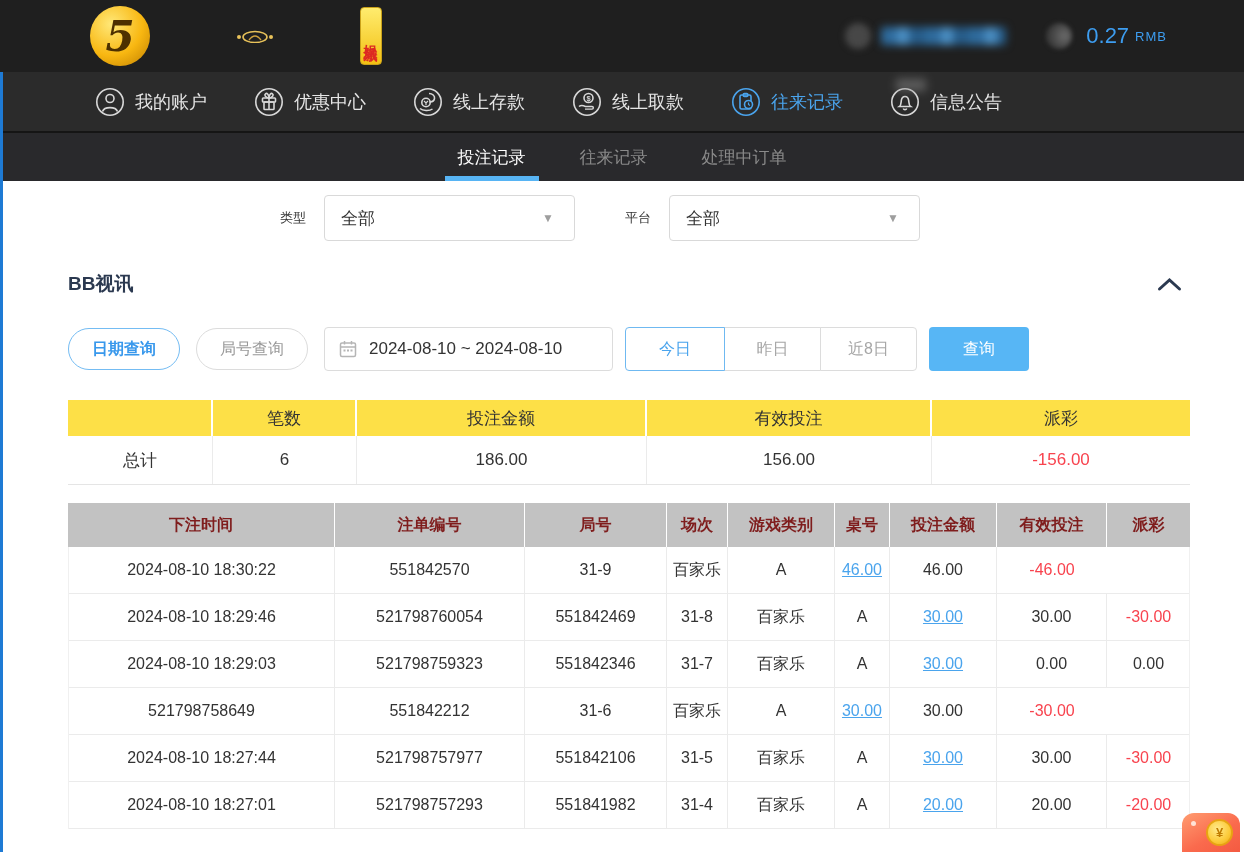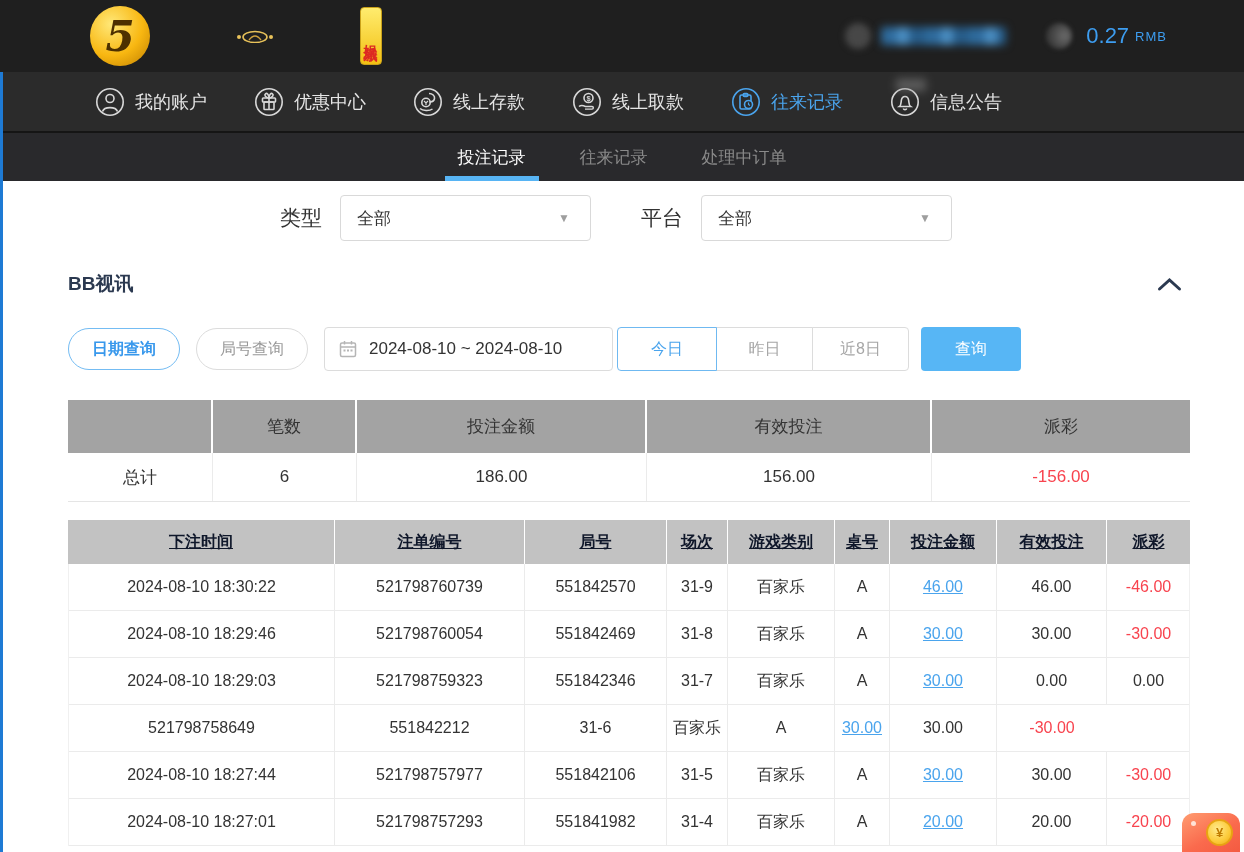--- a/index.html
+++ b/index.html
@@ -50,72 +50,72 @@
     display:flex; justify-content:center; gap:46px; }
   .tab { display:flex; align-items:center; color:#8a8a8a; font-size:17px;
     position:relative; cursor:pointer; padding:0 4px; }
   .tab.active { color:#ffffff; }
   .tab.active::after { content:''; position:absolute; left:-9px; right:-9px;
     bottom:0; height:5px; }
 
   
   .content { background:#fff; }
   .filter-row { display:flex; align-items:center; margin:14px 0 0 280px; }
-  .filter-label { font-size:21px; color:#333; }
+  .filter-label { font-size:13px; color:#333; }
   .select { width:251px; height:46px; border:1px solid #d9d9d9; border-radius:4px;
     display:flex; align-items:center; justify-content:space-between;
     padding:0 20px 0 16px; margin-left:18px; font-size:17px; color:#333; cursor:pointer; }
   .caret { color:#9e9e9e; font-size:12px; }
   .filter-label.second { margin-left:50px; }
 
   .section-header { display:flex; justify-content:space-between; align-items:center;
     margin:30px 54px 0 68px; }
   .section-title { font-size:19px; font-weight:bold; color:#2b3950; }
   .chevron { margin-right:8px; cursor:pointer; display:flex; }
 
   .query-row { margin:30px 54px 0 68px; display:flex; align-items:center; }
   .btn-pill { height:42px; padding:0 23px; border-radius:21px; display:flex;
     align-items:center; font-size:16px; cursor:pointer; background:#fff; }
   .pill-active { border:1px solid #74bcf3; font-weight:bold; }
   .pill-plain { border:1px solid #dcdcdc; color:#999; margin-left:16px; }
   .date-box { margin-left:16px; width:289px; height:44px; border:1px solid #dcdcdc;
     border-radius:4px; display:flex; align-items:center; padding:0 14px; gap:12px;
     font-size:17px; color:#333; cursor:pointer; }
-  .segmented { display:flex; margin-left:4px; }
+  .segmented { display:flex; margin-left:12px; }
   .seg { width:100px; height:44px; display:flex; align-items:center; justify-content:center;
     font-size:16px; border:1px solid #dcdcdc; color:#a6a6a6; background:#fff;
     cursor:pointer; }
   .seg + .seg { margin-left:-1px; width:97px; }
   .seg:first-child { border-radius:4px 0 0 4px; }
   .seg:last-child { border-radius:0 4px 4px 0; }
   .seg.active { position:relative; z-index:1; border-color:#6fb9f1; }
   .btn-search { margin-left:12px; width:100px; height:44px; border:none; border-radius:4px;
     color:#fff; font-size:16px; display:flex; align-items:center; justify-content:center;
     cursor:pointer; }
 
   
   .summary { margin:29px 54px 0 68px; }
   .summary-header { display:grid; grid-template-columns:145px 144px 290px 285px 258px;
-    background:#a3a3a3; height:53px; }
+    background:#fde047; height:36px; }
   .summary-header > div { display:flex; align-items:center; justify-content:center;
     font-size:17px; color:#333; border-right:2px solid #fff; }
   .summary-header > div:last-child { border-right:none; }
   .summary-body { display:grid; grid-template-columns:145px 144px 290px 285px 258px;
     height:49px; border-bottom:1px solid #e5e5e5; }
   .summary-body > div { display:flex; align-items:center; justify-content:center;
     font-size:17px; color:#333; border-right:1px solid #ebebeb; }
   .summary-body > div:last-child { border-right:none; }
 
   
   .data-table { margin:18px 54px 0 68px; }
   .dt-header { display:grid;
     grid-template-columns:267px 190px 142px 61px 107px 55px 107px 110px 83px;
     background:#c2c2c2; height:44px; }
-  .dt-header > div { color:#0f172a; font-size:16px; font-weight:bold; display:flex;
-    align-items:center; justify-content:center; border-right:1px solid #fff;text-decoration:underline; }
+  .dt-header > div { color:#7f1d1d; font-size:16px; font-weight:bold; display:flex;
+    align-items:center; justify-content:center; border-right:1px solid #fff; }
   .dt-header > div:last-child { border-right:none; }
   .dt-body { border-left:1px solid #f0f0f0; border-right:1px solid #f0f0f0; }
   .dt-row { display:grid;
     grid-template-columns:266px 190px 142px 61px 107px 55px 107px 110px 83px;
     height:47px; border-bottom:1px solid #ebebeb; }
   .dt-row > div { display:flex; align-items:center; justify-content:center;
     font-size:16px; color:#333; border-right:1px solid #ebebeb; }
   .dt-row > div:last-child { border-right:none; }
   .bet-link { text-decoration:underline; cursor:pointer; }
 
@@ -324,21 +324,20 @@
       <div>场次</div>
       <div>游戏类别</div>
       <div>桌号</div>
       <div>投注金额</div>
       <div>有效投注</div>
       <div>派彩</div>
     </div>
     <div class="dt-body">
         <div class="dt-row">
           <div>2024-08-10 18:30:22</div>
-          <div>521798760739</div>
           <div>551842570</div>
           <div>31-9</div>
           <div>百家乐</div>
           <div>A</div>
           <div>
             <span class="bet-link" style="color: rgb(74, 164, 237);">46.00</span>
           </div>
           <div>46.00</div>
           <div style="color: rgb(248, 67, 78);">-46.00</div>
         </div>

